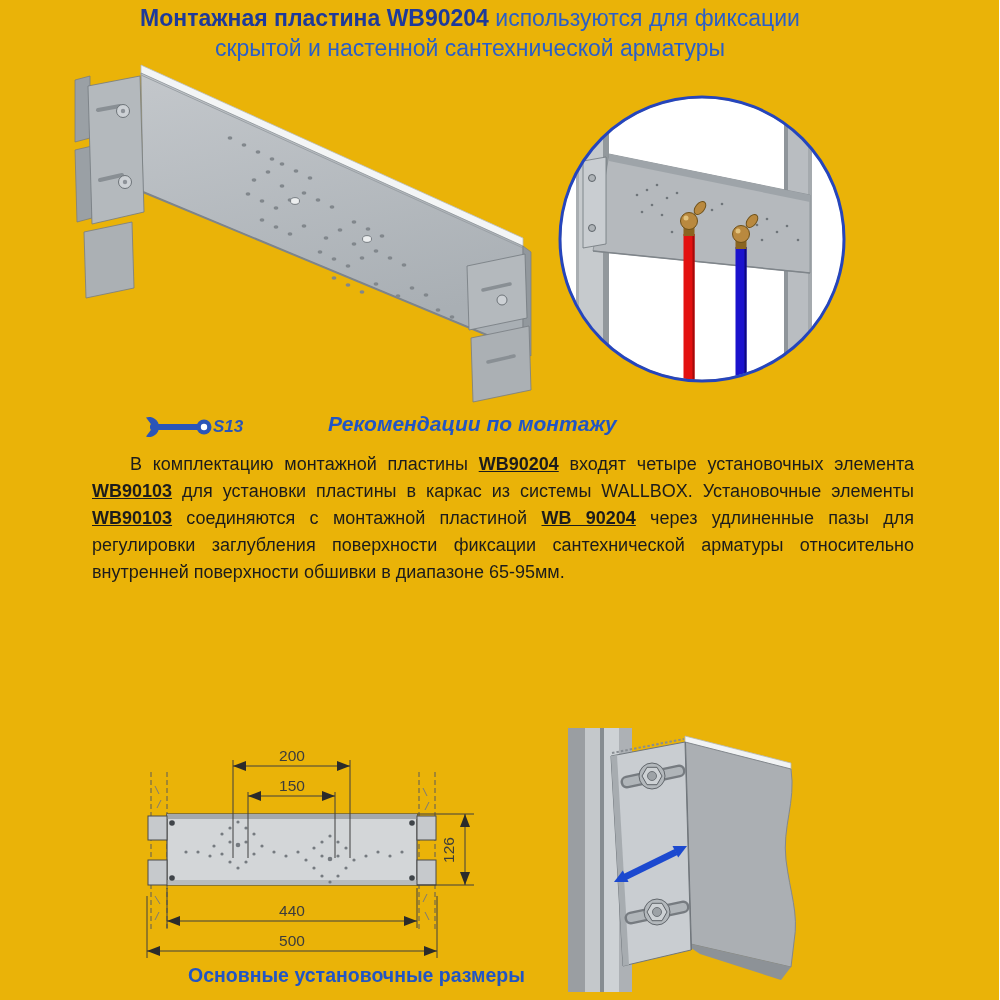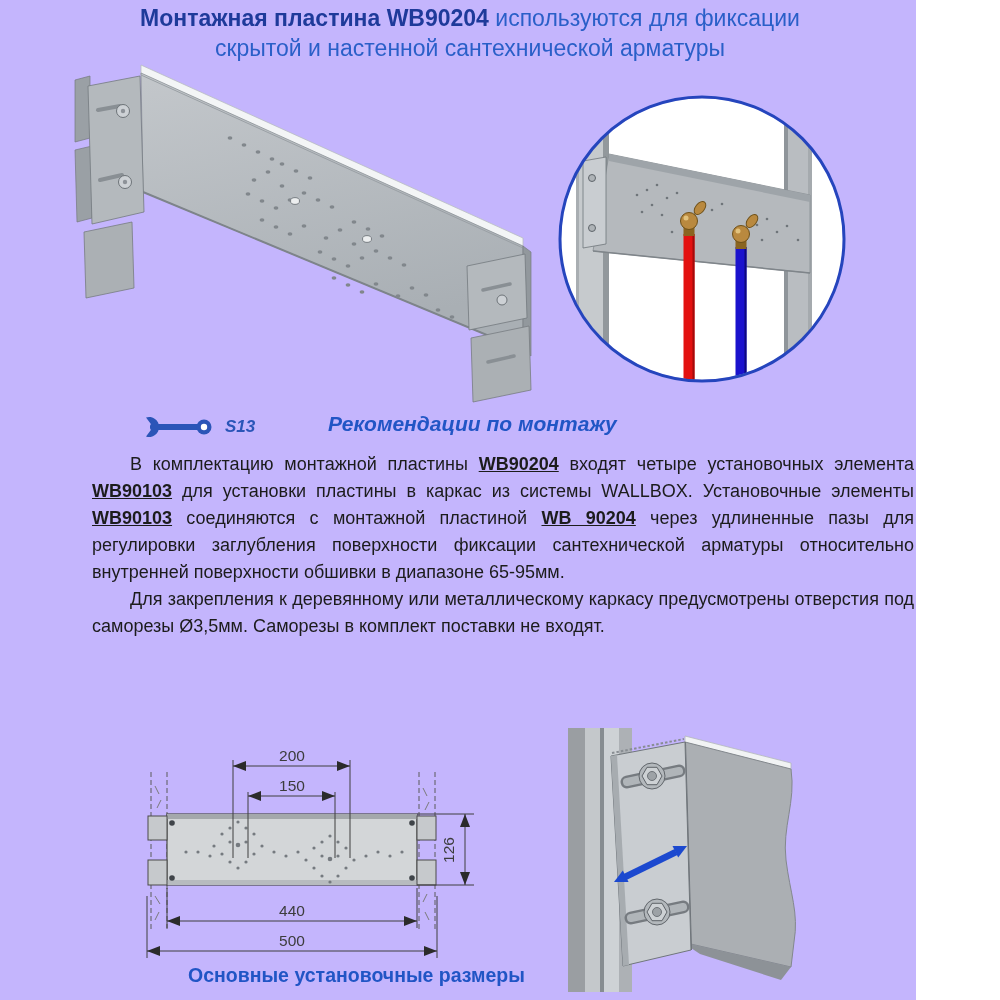--- a/index.html
+++ b/index.html
@@ -1,24 +1,24 @@
 <!DOCTYPE html>
 <html><head>
 <meta charset="utf-8">
 <style>
   html,body{margin:0;padding:0;background:#fff;}
-  .page{position:relative;width:916px;height:1000px;background:#c4b5fd;overflow:hidden;
+  .page{position:relative;width:999px;height:1000px;background:#eab308;overflow:hidden;
         font-family:"Liberation Sans",sans-serif;}
   
   .title{position:absolute;top:3px;left:30px;width:880px;text-align:center;
          font-size:23px;line-height:30px;}
   .title .t-bold{color:#1e3a9a;font-weight:bold;}
   .title .t-reg{color:#2a5fc8;}
   
-  .tool-row{position:absolute;left:138px;top:416px;display:flex;align-items:center;gap:12px;}
+  .tool-row{position:absolute;left:138px;top:416px;display:flex;align-items:center;gap:0;}
   .tool-size{font-style:italic;font-weight:bold;color:#2a55b8;font-size:17px;}
   .reco-heading{position:absolute;left:328px;top:412px;font-size:21px;font-weight:bold;
                 font-style:italic;color:#2155c5;}
   
   .body-text{position:absolute;left:92px;top:451px;width:822px;font-size:18px;
              line-height:27px;text-align:justify;color:#1c1c1c;}
   .body-text p{margin:0;text-indent:38px;}
   .body-text .b{font-weight:bold;text-decoration:underline;}
   
   .fig-plate3d{position:absolute;left:58px;top:60px;}
@@ -200,21 +200,20 @@
       <circle cx="66" cy="11" r="7.5" fill="#2b55b8"></circle>
       <circle cx="66" cy="11" r="3.2" fill="#ffffff"></circle>
     </svg>
     <span class="tool-size">S13</span>
   </div>
 
   <div class="reco-heading">Рекомендации по монтажу</div>
 
   <div class="body-text">
       <p><span>В комплектацию монтажной пластины </span><span class="b">WB90204</span><span> входят четыре установочных элемента </span><span class="b">WB90103</span><span> для установки пластины в каркас из системы WALLBOX. Установочные элементы </span><span class="b">WB90103</span><span> соединяются с монтажной пластиной </span><span class="b">WB 90204</span><span> через удлиненные пазы для регулировки заглубления поверхности фиксации сантехнической арматуры относительно внутренней поверхности обшивки в диапазоне 65-95мм.</span></p>
-      <p><span>Для закрепления к деревянному или металлическому каркасу предусмотрены отверстия под саморезы Ø3,5мм. Саморезы в комплект поставки не входят.</span></p>
     </div>
 
   <svg class="fig-dims" width="400" height="235" viewBox="0 0 400 235">
 
     <g stroke="#5a5a5a" stroke-width="1" stroke-dasharray="5,3">
       <line x1="29" y1="36" x2="29" y2="196"></line>
         <line x1="45" y1="36" x2="45" y2="196"></line>
       <line x1="297" y1="36" x2="297" y2="196"></line>
         <line x1="313" y1="36" x2="313" y2="196"></line>
     </g>

